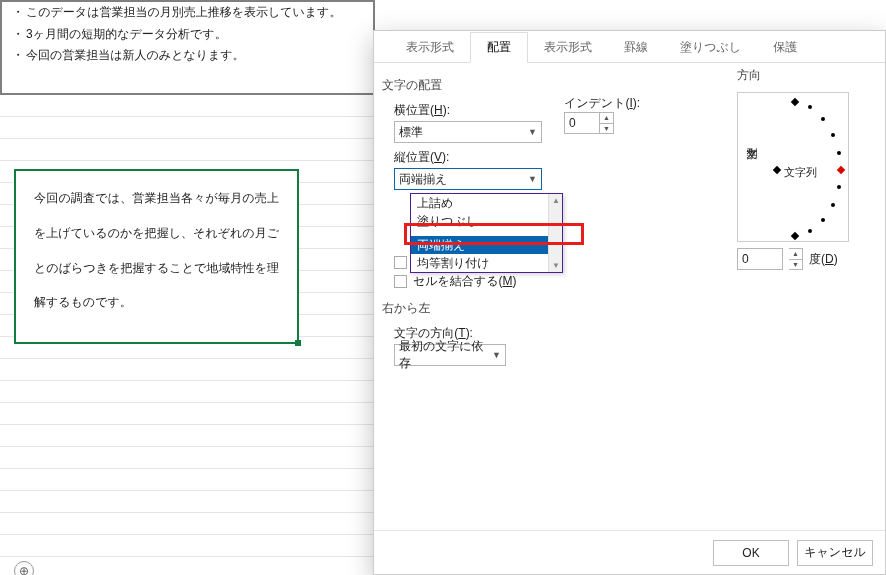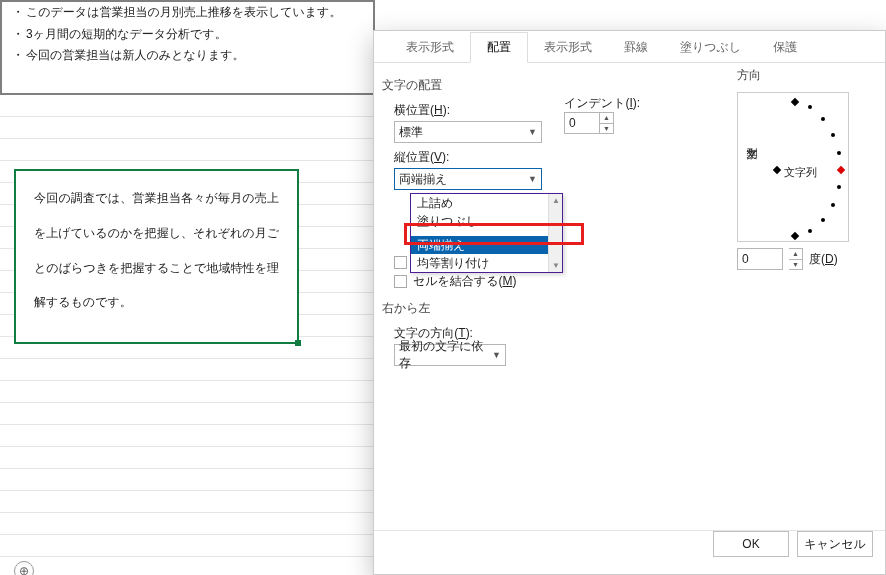--- a/index.html
+++ b/index.html
@@ -45,21 +45,21 @@
   .chk.dis{color:#aaa}
   .orient{position:absolute;right:20px;top:4px;width:128px}
   .orient .obox{width:112px;height:150px;border:1px solid #ccc;background:#fff;position:relative;margin-top:4px}
   .orient .vlabel{position:absolute;left:6px;top:46px;writing-mode:vertical-rl;font-size:11px}
   .orient .hlabel{position:absolute;left:46px;top:72px;font-size:11px}
   .dot{position:absolute;width:4px;height:4px;background:#000;border-radius:50%}
   .dia{position:absolute;width:6px;height:6px;background:#000;transform:rotate(45deg)}
   .dia.red{background:#d00}
   .degrow{display:flex;align-items:center;gap:6px;margin-top:6px}
   .degrow input{width:46px;height:22px;border:1px solid #b5b5b5;padding:0 4px}
-  .footer{position:absolute;bottom:0;left:0;right:0;height:44px;border-top:1px solid #e5e5e5;display:flex;justify-content:flex-end;align-items:flex-start;gap:8px;padding:0 12px}
+  .footer{position:absolute;bottom:0;left:0;right:0;height:44px;border-top:1px solid #e5e5e5;display:flex;justify-content:flex-end;align-items:center;gap:8px;padding:0 12px}
   .btn{min-width:76px;height:26px;border:1px solid #bfbfbf;background:#fff;display:flex;align-items:center;justify-content:center;cursor:pointer}
   .sub2{margin-top:66px}
 </style>
 </head>
 <body>
 
 <div class="sheet">
   <div class="topbox">
     <p>このデータは営業担当の月別売上推移を表示しています。</p>
     <p>3ヶ月間の短期的なデータ分析です。</p>

